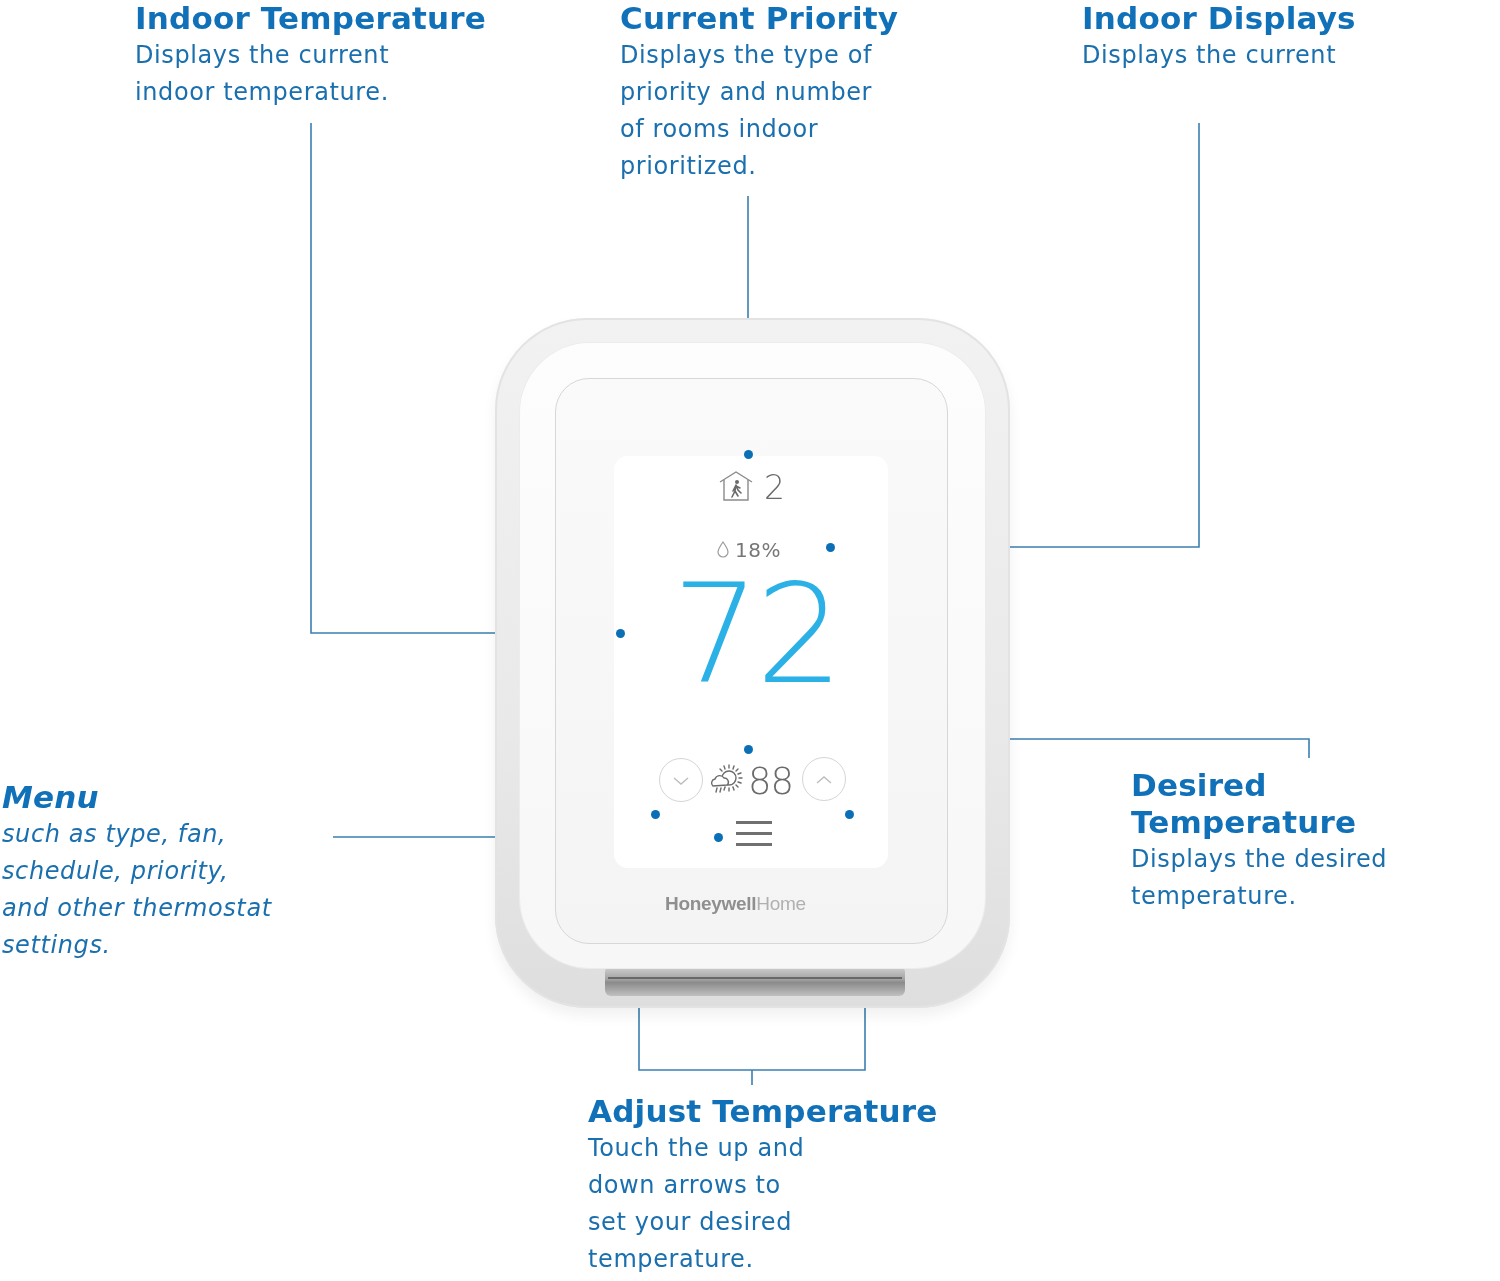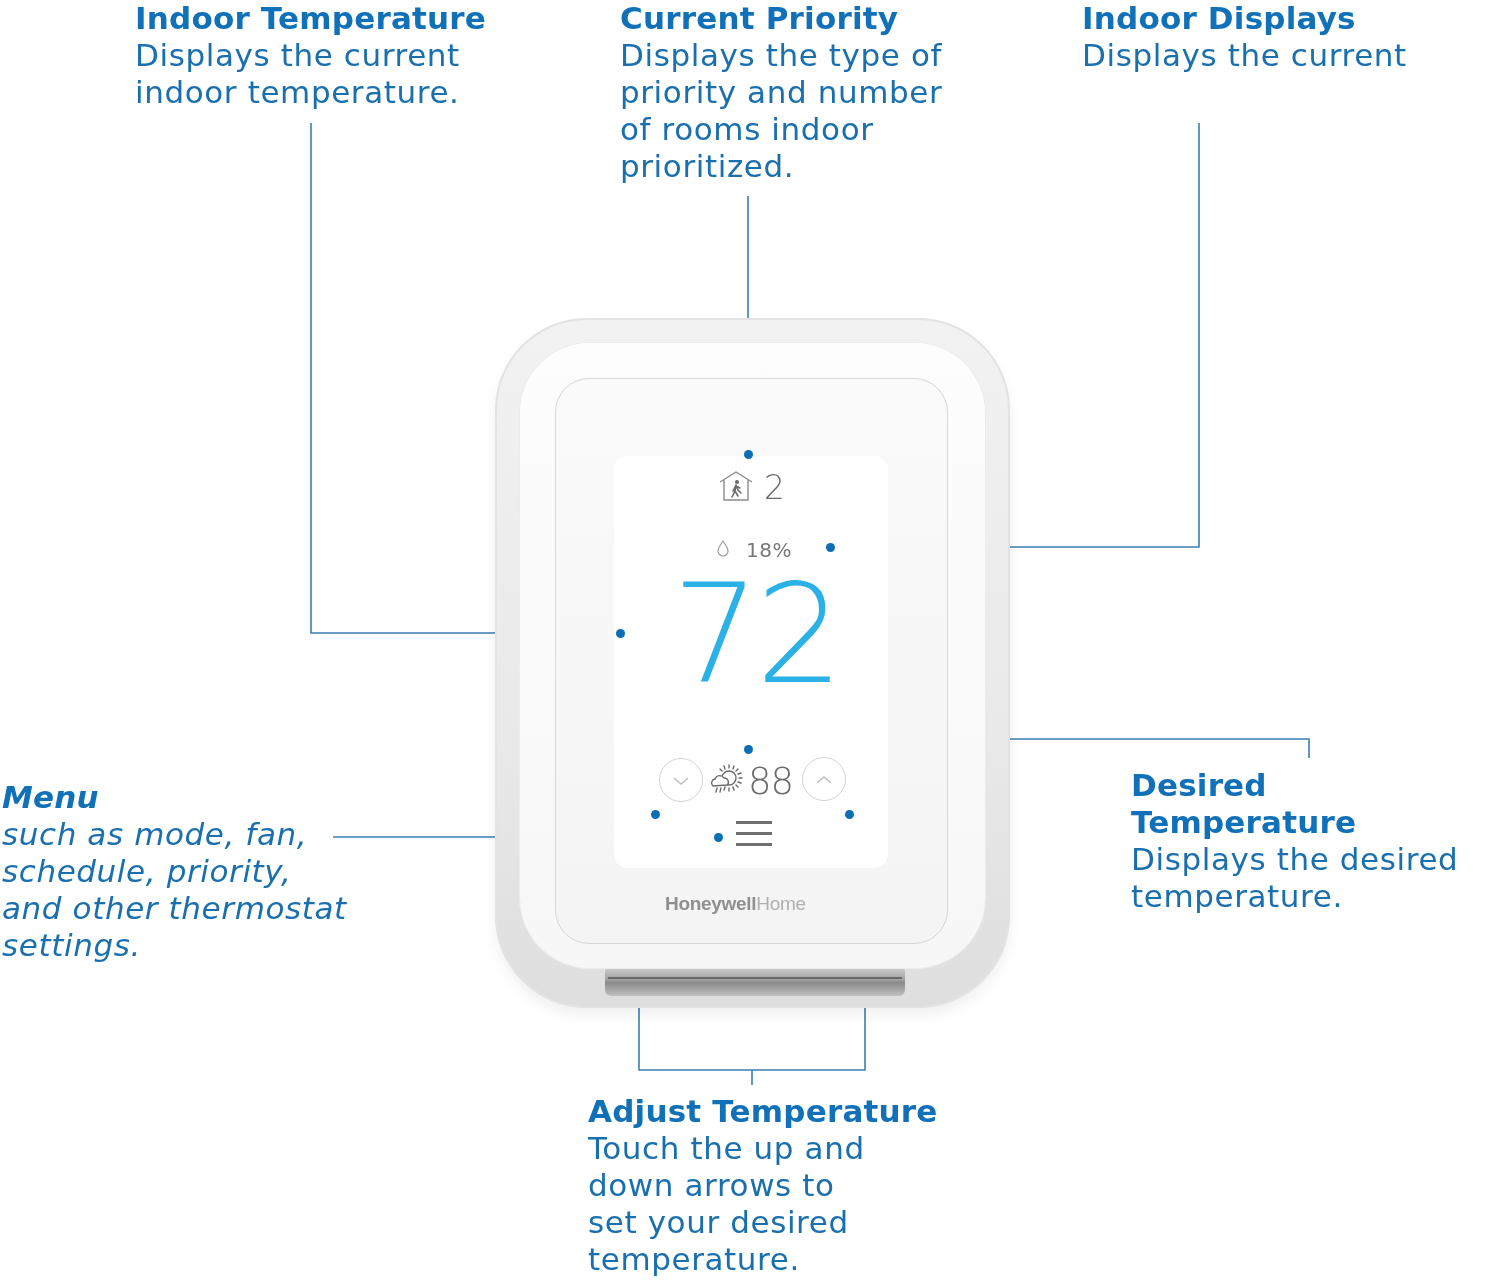--- a/index.html
+++ b/index.html
@@ -1,20 +1,20 @@
 <!DOCTYPE html>
 <html><head>
 <meta charset="utf-8">
 <style>
   html, body { margin: 0; padding: 0; background: #ffffff; }
   body { width: 1500px; height: 1281px; position: relative; overflow: hidden;
          font-family: "DejaVu Sans", "Liberation Sans", sans-serif; }
   .callout { position: absolute; color: #1770b3; }
   .callout .title { font-size: 31px; font-weight: bold; line-height: 37px; letter-spacing: 0.2px; color: #1070b8; }
-  .callout .desc { font-size: 31px; line-height: 37px; font-weight: normal; letter-spacing: 0.6px; color: #1a6fae; }
+  .callout .desc { font-size: 24px; line-height: 37px; font-weight: normal; letter-spacing: 0.6px; color: #1a6fae; }
   .callout .desc span { display: block; white-space: nowrap; }
 
   svg.lines { position: absolute; left: 0; top: 0; }
 
   
   .thermo-outer { position: absolute; left: 495px; top: 318px; width: 515px; height: 690px;
     border-radius: 92px; background: linear-gradient(180deg, #f2f2f2 0%, #e9e9e9 60%, #dedede 100%);
     box-shadow: inset 0 0 0 2px #e3e3e3, 0 8px 14px rgba(0,0,0,0.06); }
   .thermo-rim { position: absolute; left: 520px; top: 343px; width: 465px; height: 625px;
     border-radius: 70px; background: linear-gradient(180deg,#fdfdfd 0%, #f7f7f7 100%);
@@ -24,21 +24,21 @@
     border: 1.5px solid #d7d7d7; box-sizing: border-box; }
   .thermo-base { position: absolute; left: 605px; top: 966px; width: 300px; height: 30px;
     background: linear-gradient(180deg, #cfcfcf 0%, #8d8d8d 45%, #6f6f6f 55%, #b6b6b6 100%);
     border-radius: 6px; opacity: 0.75; }
   .thermo-base-line { position: absolute; left: 608px; top: 977px; width: 294px; height: 2px; background: #3d3d3d; opacity: .6; }
   .screen { position: absolute; left: 614px; top: 456px; width: 274px; height: 412px;
     background: #ffffff; border-radius: 14px; }
 
   .priority { position: absolute; left: 718px; top: 468px; display: flex; align-items: center; gap: 10px; }
   .priority-num { font-size: 33px; color: #6a6a6a; font-family: "DejaVu Sans", sans-serif; font-weight: 300; }
-  .humidity { position: absolute; left: 716px; top: 538px; display: flex; align-items: center; gap: 16px; }
+  .humidity { position: absolute; left: 716px; top: 538px; display: flex; align-items: flex-end; gap: 5px; }
   .humidity-val { font-size: 20px; color: #777; letter-spacing: 0.5px; }
   .temp { position: absolute; left: 672px; top: 560px; font-size: 138px; line-height: 150px;
     color: #2bb1e6; font-family: "DejaVu Sans", sans-serif; font-weight: 200; letter-spacing: -4px;
     -webkit-text-stroke: 0; }
   .btn-round { position: absolute; width: 44px; height: 44px; border-radius: 50%;
     border: 1.5px solid #d5d5d5; box-sizing: border-box; background: #fff;
     display: flex; align-items: center; justify-content: center; cursor: pointer; }
   .btn-down { left: 659px; top: 758px; }
   .btn-up { left: 802px; top: 757px; }
   .outdoor { position: absolute; left: 708px; top: 760px; display: flex; align-items: center; gap: 4px; }
@@ -93,21 +93,21 @@
 <div class="callout" style="left:1082px; top:0px;">
   <div class="title">Indoor Displays</div>
   <div class="desc">
     <span>Displays the current</span>
   </div>
 </div>
 
 <div class="callout" style="left:2px; top:779px;font-style:italic;">
   <div class="title">Menu</div>
   <div class="desc">
-    <span>such as mode, fan,</span>
+    <span>such as type, fan,</span>
     <span>schedule, priority,</span>
     <span>and other thermostat</span>
     <span>settings.</span>
   </div>
 </div>
 
 <div class="callout" style="left:1131px; top:767px;">
   <div class="title">Desired Temperature</div>
   <div class="desc">
     <span>Displays the desired</span>

